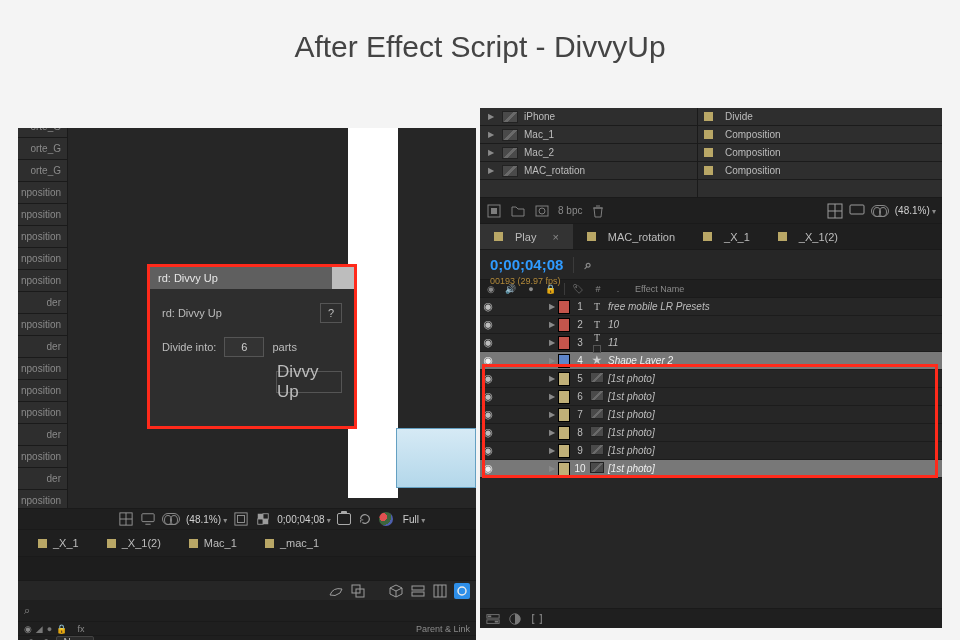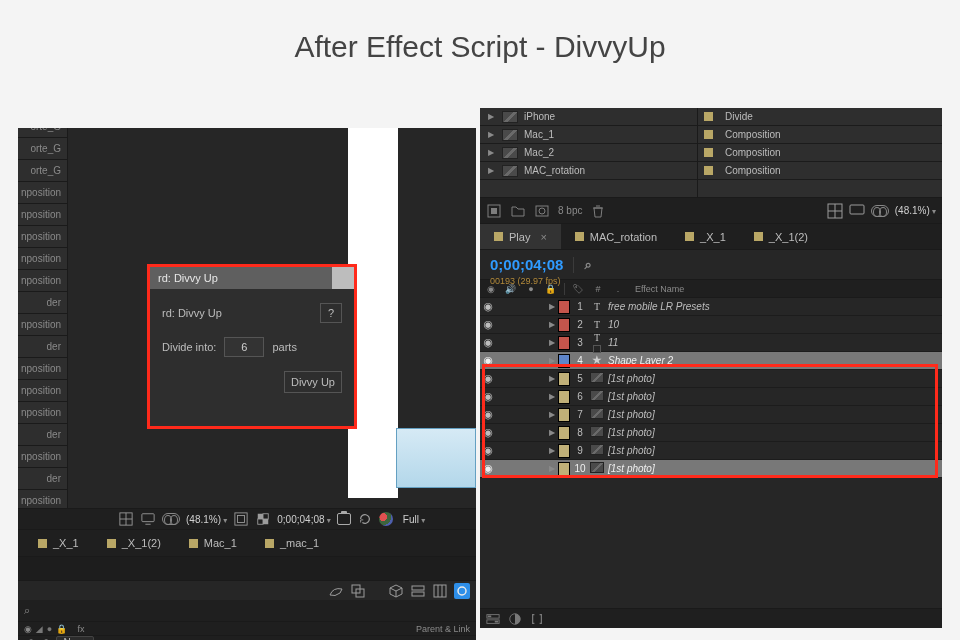--- a/index.html
+++ b/index.html
@@ -96,23 +96,23 @@
     width:22px;height:20px;border:1px solid #555;
     display:flex;align-items:center;justify-content:center;
     font-size:11px;color:var(--text);
   }
   .dlg-input{
     width:40px;height:20px;border:1px solid #555;
     background:#333;color:var(--text2);font-size:11px;
     text-align:center;line-height:18px;
   }
   .dlg-btn{
-    margin-left:auto;width:58px;height:22px;
+    margin-left:auto;width:66px;height:22px;
     border:1px solid #555;display:flex;align-items:center;justify-content:center;
-    font-size:11px;color:var(--text);
+    font-size:17px;color:var(--text);
   }
 
   .footer1{
     position:absolute;left:0;bottom:118px;right:0;height:22px;
     background:var(--panel3);border-top:1px solid var(--border);
     border-bottom:1px solid var(--border);
     display:flex;align-items:center;gap:6px;
     padding-left:100px;color:var(--text);font-size:10px;
   }
   .ficon{
@@ -202,21 +202,21 @@
   }
   .mask-ico{width:18px;height:12px;border:1px solid #888;border-radius:6px;position:relative;}
   .mask-ico::before,.mask-ico::after{content:"";position:absolute;top:1px;width:6px;height:8px;border:1px solid #888;border-radius:50%;}
   .mask-ico::before{left:1px;} .mask-ico::after{right:1px;}
 
   .tabs2{
     height:26px;background:var(--panel3);
     display:flex;align-items:center;color:var(--text);font-size:11px;
     border-bottom:1px solid var(--border);
   }
-  .tab2{padding:0 14px;height:100%;display:flex;align-items:center;gap:6px;}
+  .tab2{padding:0 14px;height:100%;display:flex;align-items:center;gap:12px;}
   .tab2.active{background:#333;}
   .tab-x{color:var(--muted);font-size:11px;margin-left:4px;}
 
   .tcode{
     height:30px;display:flex;align-items:center;gap:10px;
     padding-left:10px;color:var(--blue);font-size:15px;font-weight:600;
     border-bottom:1px solid var(--border);
   }
   .tc-sub{
     position:absolute;left:10px;top:168px;font-size:9px;color:#b38a3a;font-weight:400;

